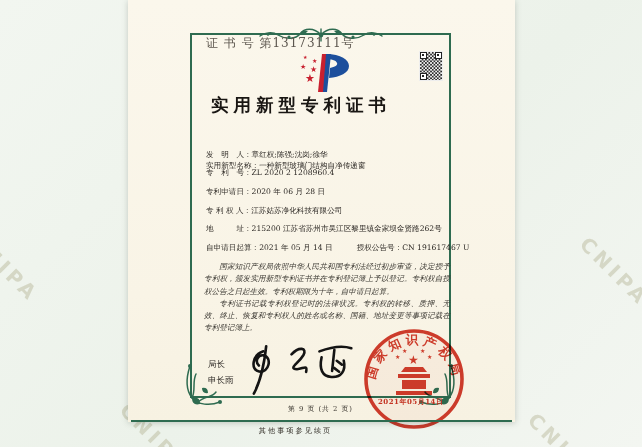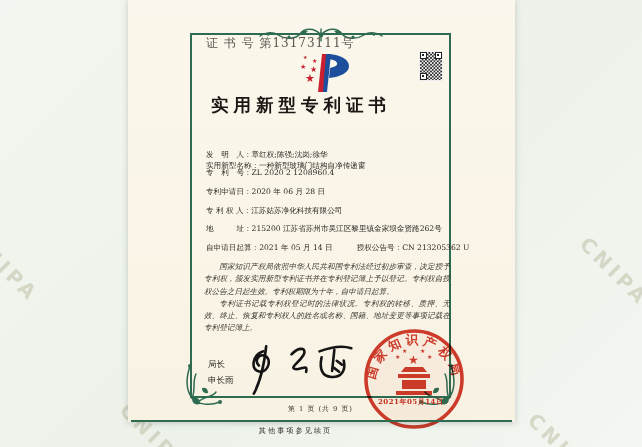--- a/index.html
+++ b/index.html
@@ -142,21 +142,21 @@
       <span class="lab">专利申请日：</span><span class="val">2020 年 06 月 28 日</span>
     </div>
     <div class="row" style="top:206px;">
       <span class="lab">专 利 权 人：</span><span class="val">江苏姑苏净化科技有限公司</span>
     </div>
     <div class="row" style="top:224px;">
       <span class="lab">地　　　址：</span><span class="val">215200 江苏省苏州市吴江区黎里镇金家坝金贤路262号</span>
     </div>
     <div class="row grantrow" style="top:243px;">
       <span><span class="lab">自申请日起算：</span><span class="val">2021 年 05 月 14 日</span></span>
-      <span><span class="lab">授权公告号：</span><span class="val">CN 213205362 U</span></span>
+      <span><span class="lab">授权公告号：</span><span class="val">CN 191617467 U</span></span>
     </div>
 
     <div class="paras">
       <p>国家知识产权局依照中华人民共和国专利法经过初步审查，决定授予专利权，颁发实用新型专利证书并在专利登记簿上予以登记。专利权自授权公告之日起生效。专利权期限为十年，自申请日起算。</p>
       <p>专利证书记载专利权登记时的法律状况。专利权的转移、质押、无效、终止、恢复和专利权人的姓名或名称、国籍、地址变更等事项记载在专利登记簿上。</p>
     </div>
 
     <div class="director">
       <div>局长</div>
       <div>申长雨</div>
@@ -190,19 +190,19 @@
         <text x="59" y="27" font-size="6" font-family="'DejaVu Sans',sans-serif">★</text>
         <text x="66" y="33" font-size="6" font-family="'DejaVu Sans',sans-serif">★</text>
         <path d="M40,46 h26 l-4,-5 h-18 z"></path>
         <rect x="37" y="48" width="32" height="4"></rect>
         <rect x="41" y="54" width="24" height="9"></rect>
         <rect x="35" y="65" width="36" height="4"></rect>
       </g>
     </svg>
     <div class="sealdate">2021年05月14日</div>
 
-    <div class="pagefoot">第 1 页 (共 9 页)</div>
+    <div class="pagefoot">第 9 页 (共 2 页)</div>
 
     <div class="paper-bottom-line"></div>
   </div>
 
   <div class="contnote">其他事项参见续页</div>
 </div>
 
 </body></html>

